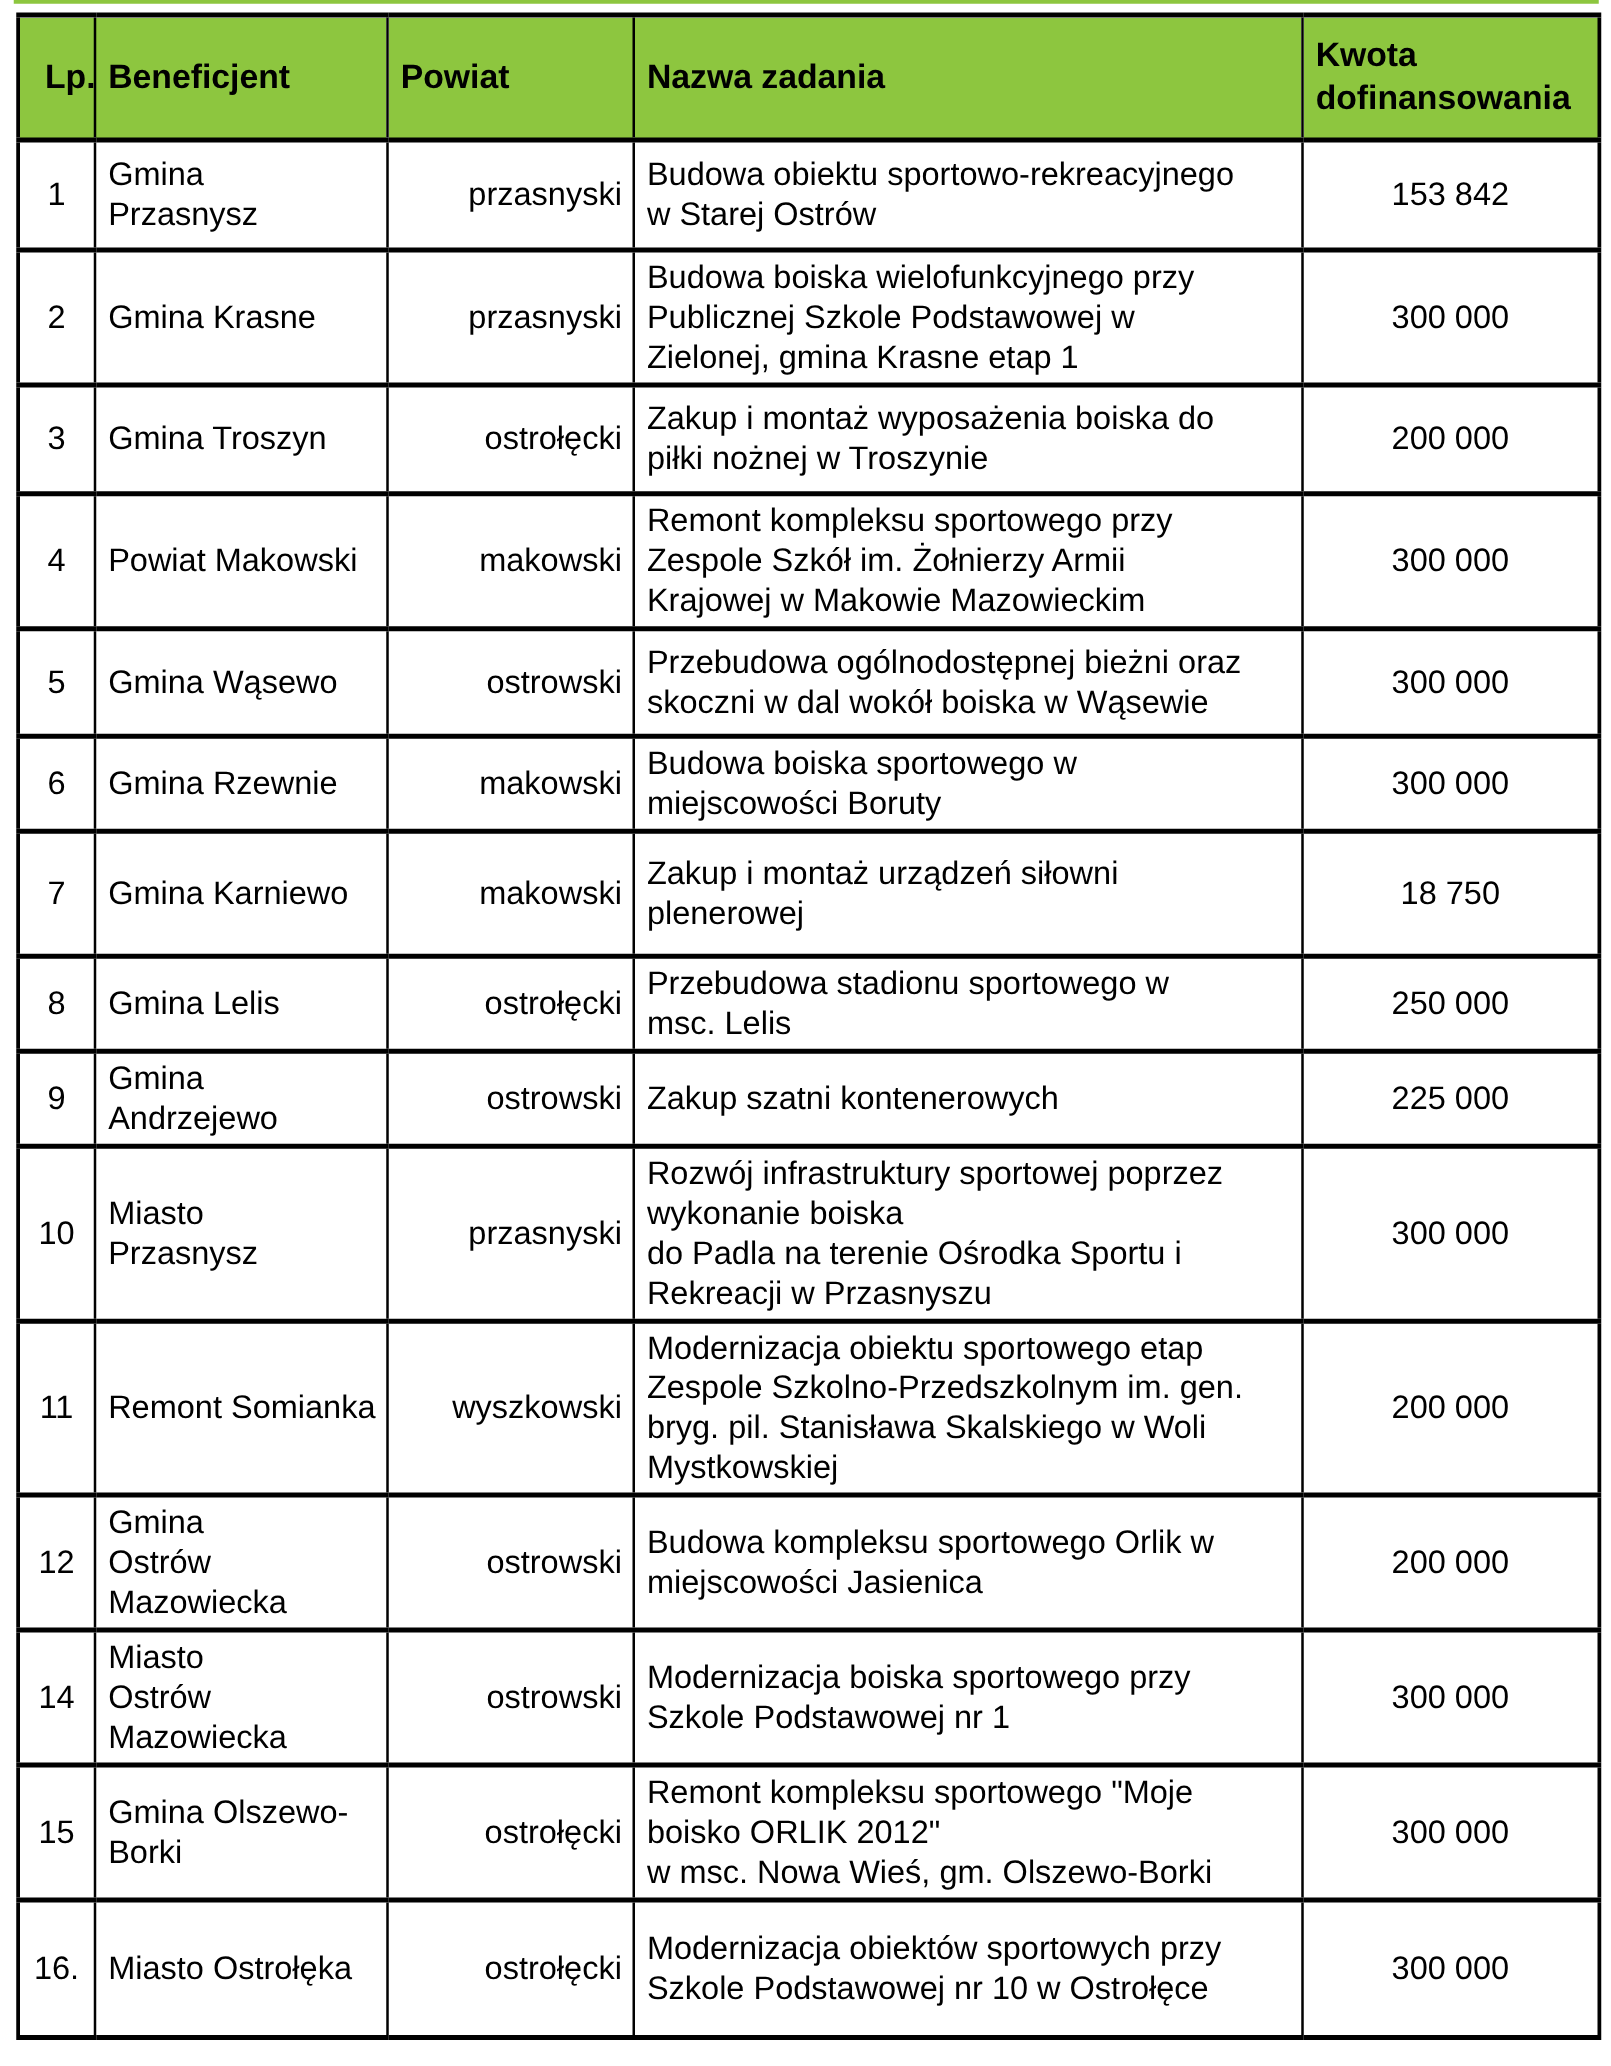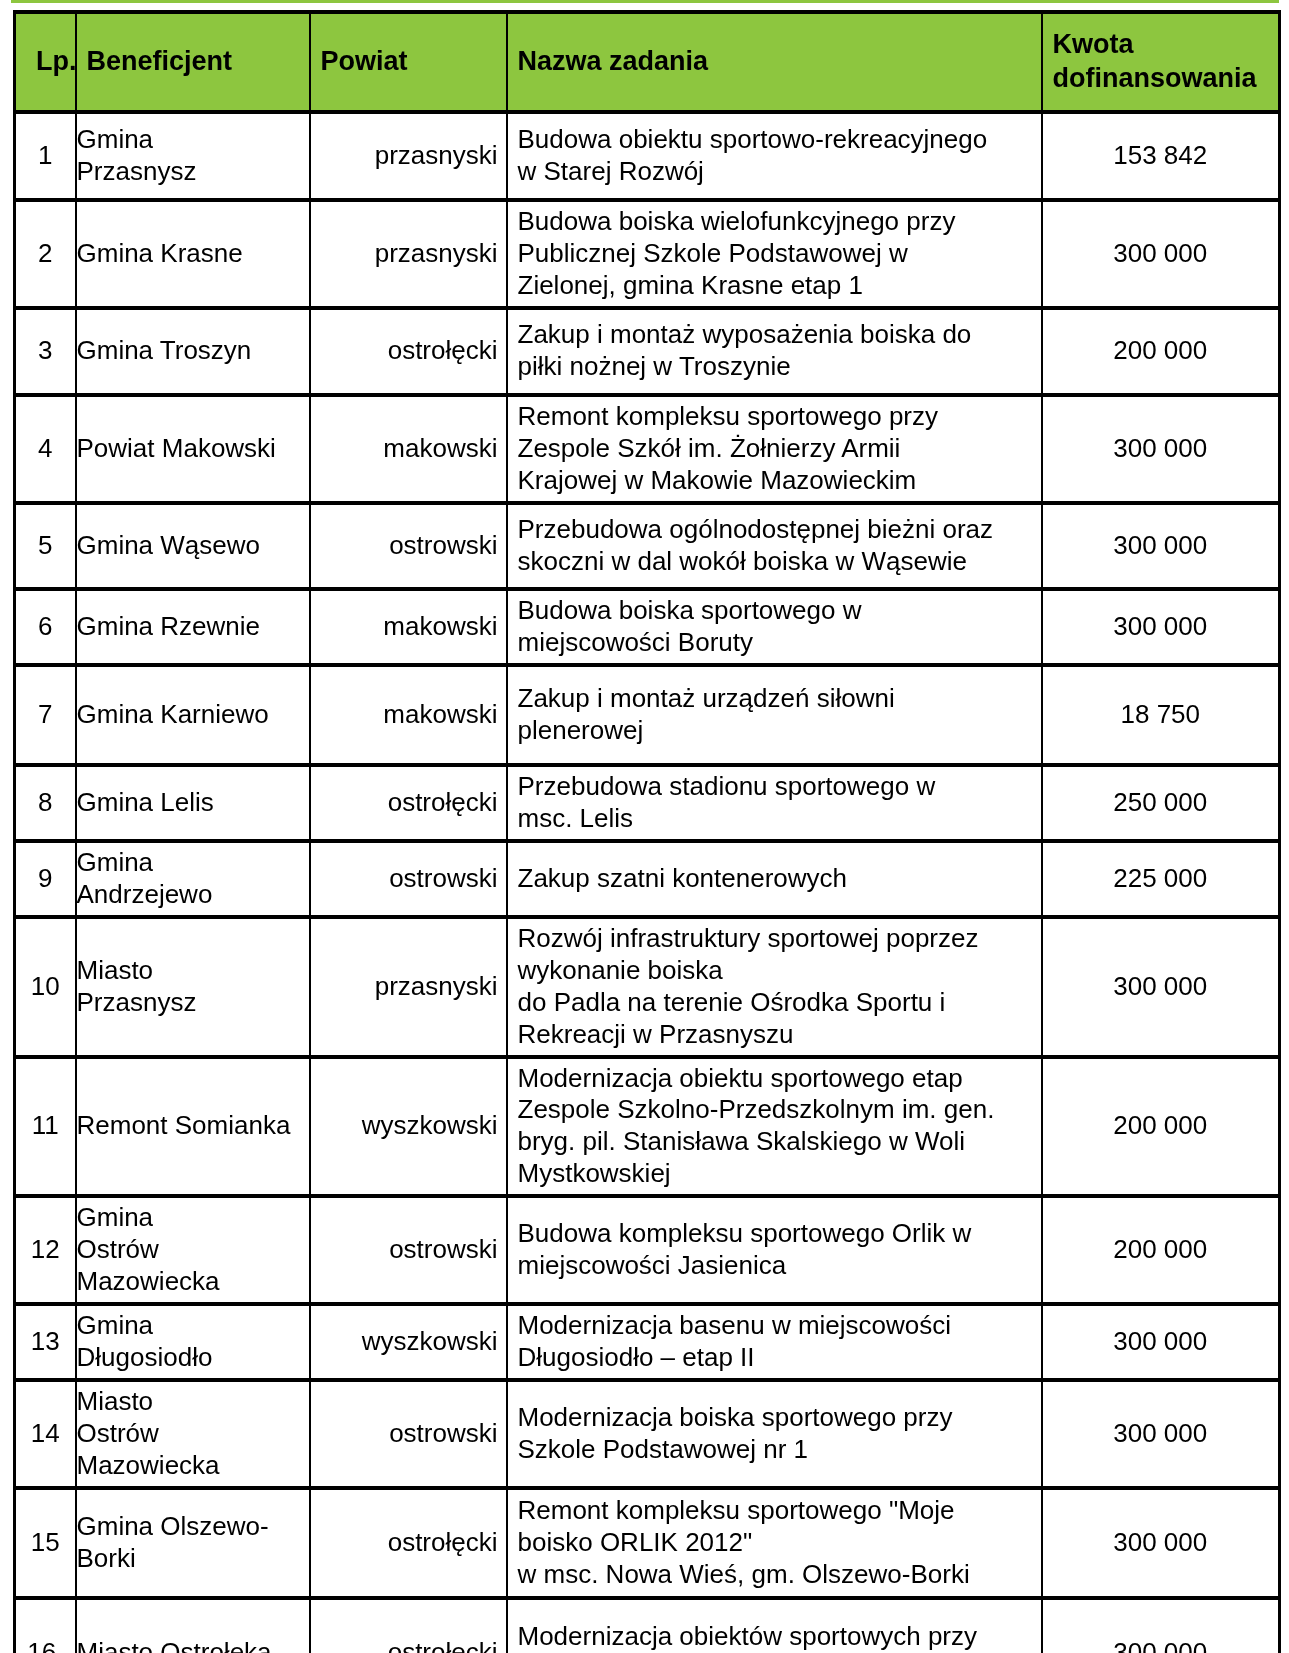--- a/index.html
+++ b/index.html
@@ -53,21 +53,21 @@
     line-height:1.25;
   }
   th.col-lp{text-align:center;padding:4px 20px;}
   td{
     font-size:26px;
     line-height:1.23;
     padding:4px 8px;
     background:var(--bg);
   }
   td.cell-lp{text-align:center;padding:4px 2px;}
-  td.cell-beneficjent{white-space:pre-line;padding-left:0;}
+  td.cell-beneficjent{white-space:pre-line;padding-left:10px;}
   td.cell-powiat{text-align:right;}
   td.cell-nazwa{white-space:pre-line;padding-left:10px;}
   td.cell-kwota{text-align:center;margin-left:12px;}
   
   tbody tr:nth-child(1){height:88px;}
   tbody tr:nth-child(2){height:105px;}
   tbody tr:nth-child(3){height:87px;}
   tbody tr:nth-child(4){height:98px;}
   tbody tr:nth-child(5){height:86px;}
   tbody tr:nth-child(6){height:66px;}
@@ -106,21 +106,21 @@
 dofinansowania</th>
       </tr>
     </thead>
     <tbody>
   <tr>
     <td class="cell-lp">1</td>
     <td class="cell-beneficjent">Gmina
 Przasnysz</td>
     <td class="cell-powiat">przasnyski</td>
     <td class="cell-nazwa">Budowa obiektu sportowo-rekreacyjnego
-w Starej Rozwój</td>
+w Starej Ostrów</td>
     <td class="cell-kwota">153 842</td>
   </tr>
 
   <tr>
     <td class="cell-lp">2</td>
     <td class="cell-beneficjent">Gmina Krasne</td>
     <td class="cell-powiat">przasnyski</td>
     <td class="cell-nazwa">Budowa boiska wielofunkcyjnego przy
 Publicznej Szkole Podstawowej w
 Zielonej, gmina Krasne etap 1</td>
@@ -218,29 +218,20 @@
     <td class="cell-lp">12</td>
     <td class="cell-beneficjent">Gmina
 Ostrów
 Mazowiecka</td>
     <td class="cell-powiat">ostrowski</td>
     <td class="cell-nazwa">Budowa kompleksu sportowego Orlik w
 miejscowości Jasienica</td>
     <td class="cell-kwota">200 000</td>
   </tr>
 
-  <tr>
-    <td class="cell-lp">13</td>
-    <td class="cell-beneficjent">Gmina
-Długosiodło</td>
-    <td class="cell-powiat">wyszkowski</td>
-    <td class="cell-nazwa">Modernizacja basenu w miejscowości
-Długosiodło – etap II</td>
-    <td class="cell-kwota">300 000</td>
-  </tr>
 
   <tr>
     <td class="cell-lp">14</td>
     <td class="cell-beneficjent">Miasto
 Ostrów
 Mazowiecka</td>
     <td class="cell-powiat">ostrowski</td>
     <td class="cell-nazwa">Modernizacja boiska sportowego przy
 Szkole Podstawowej nr 1</td>
     <td class="cell-kwota">300 000</td>

